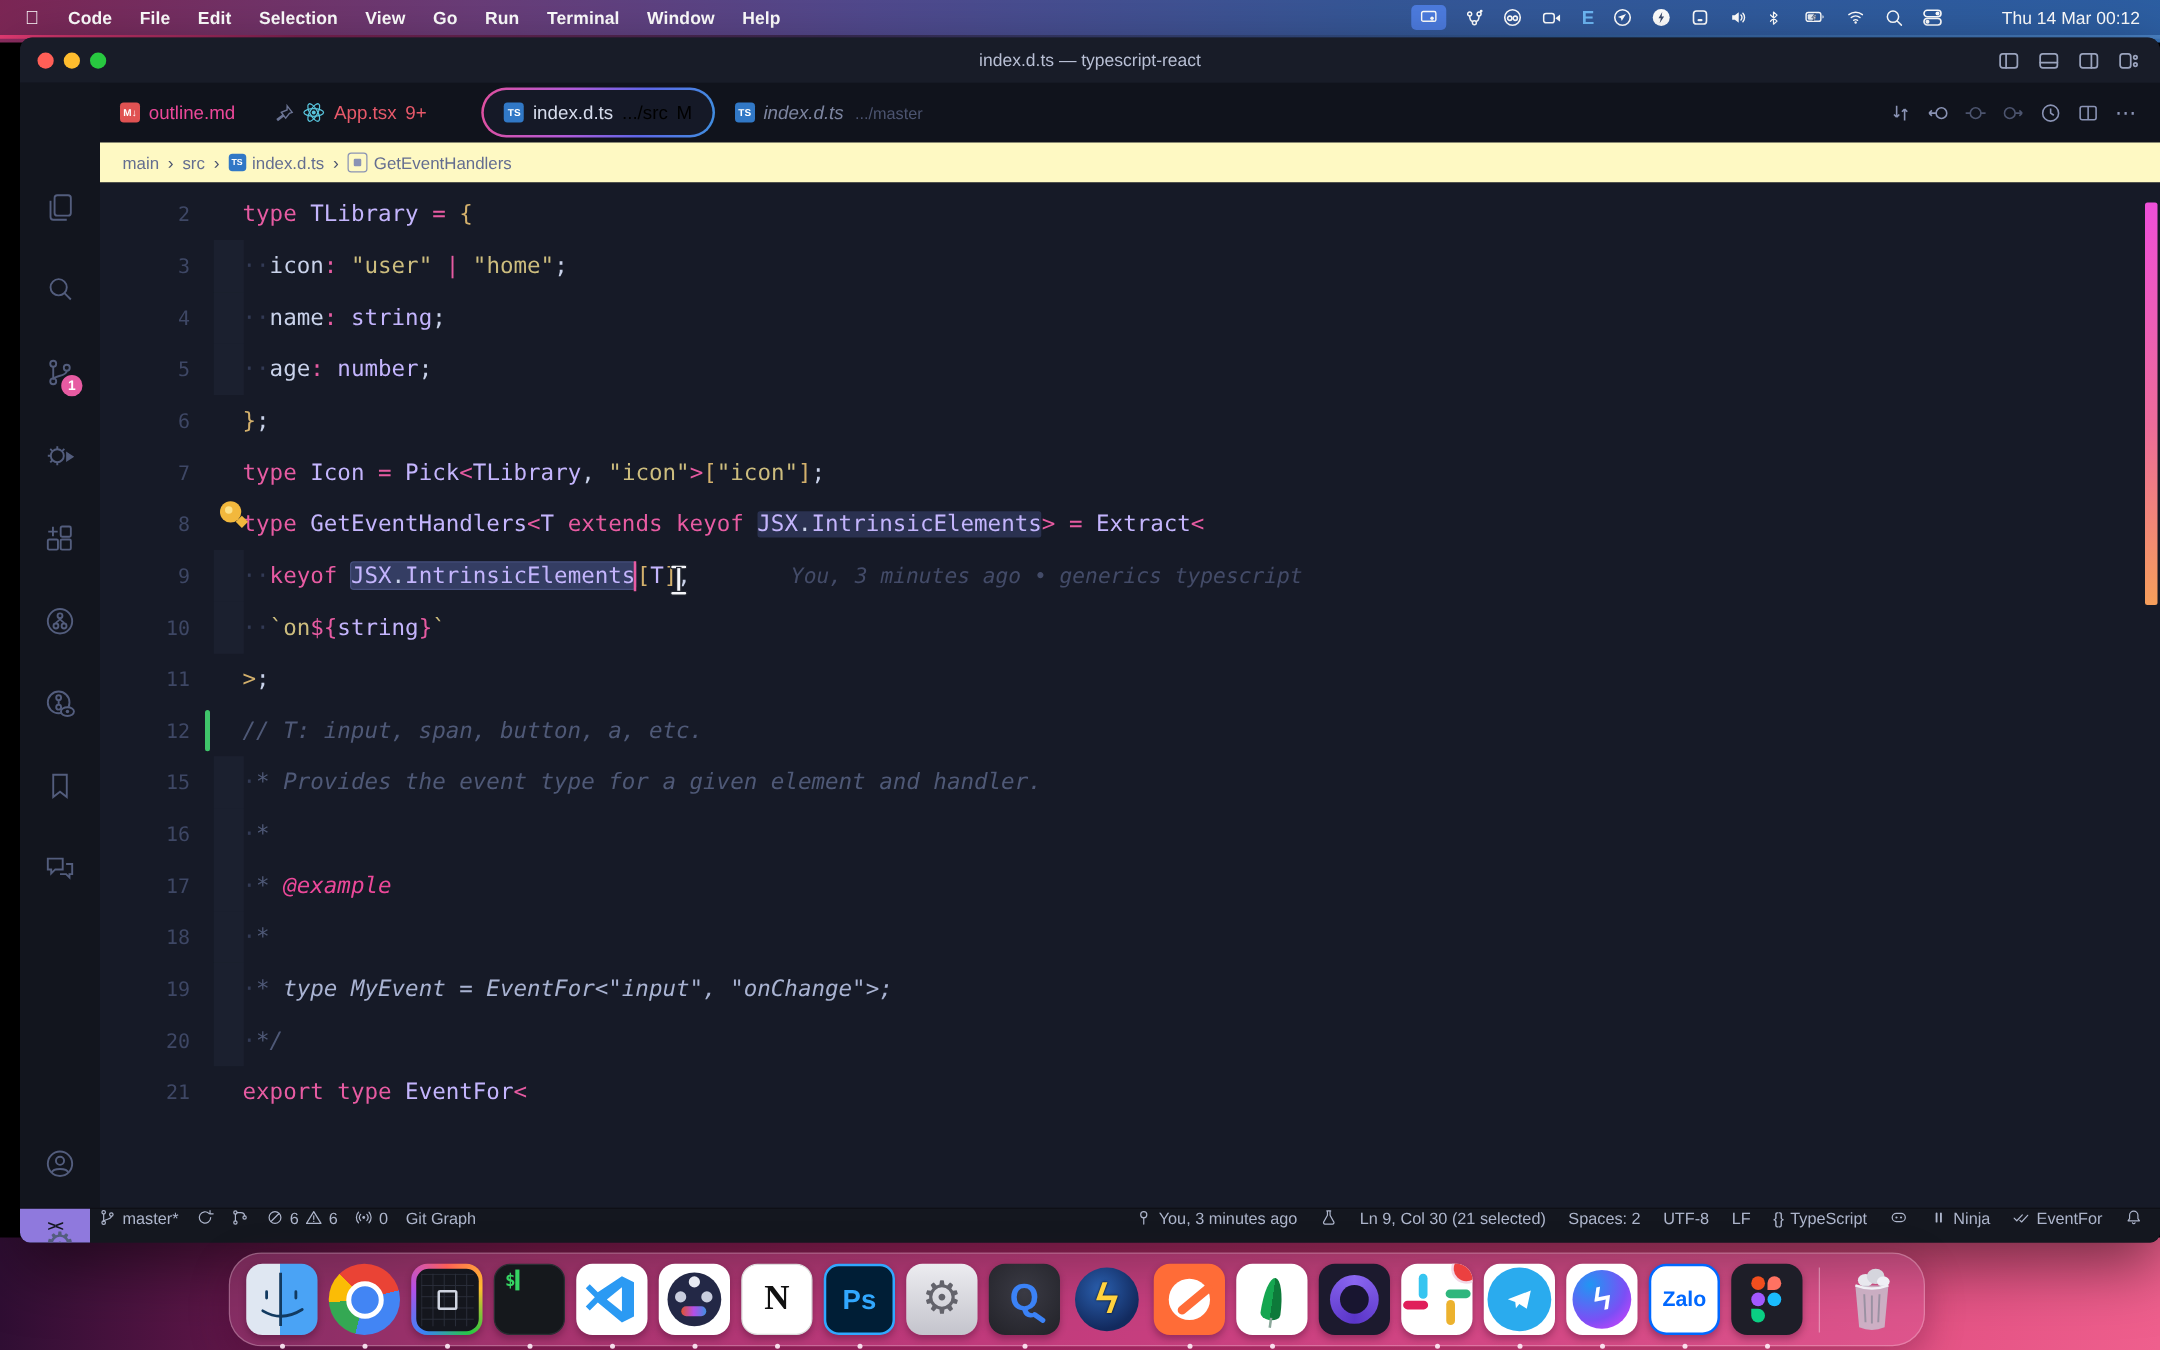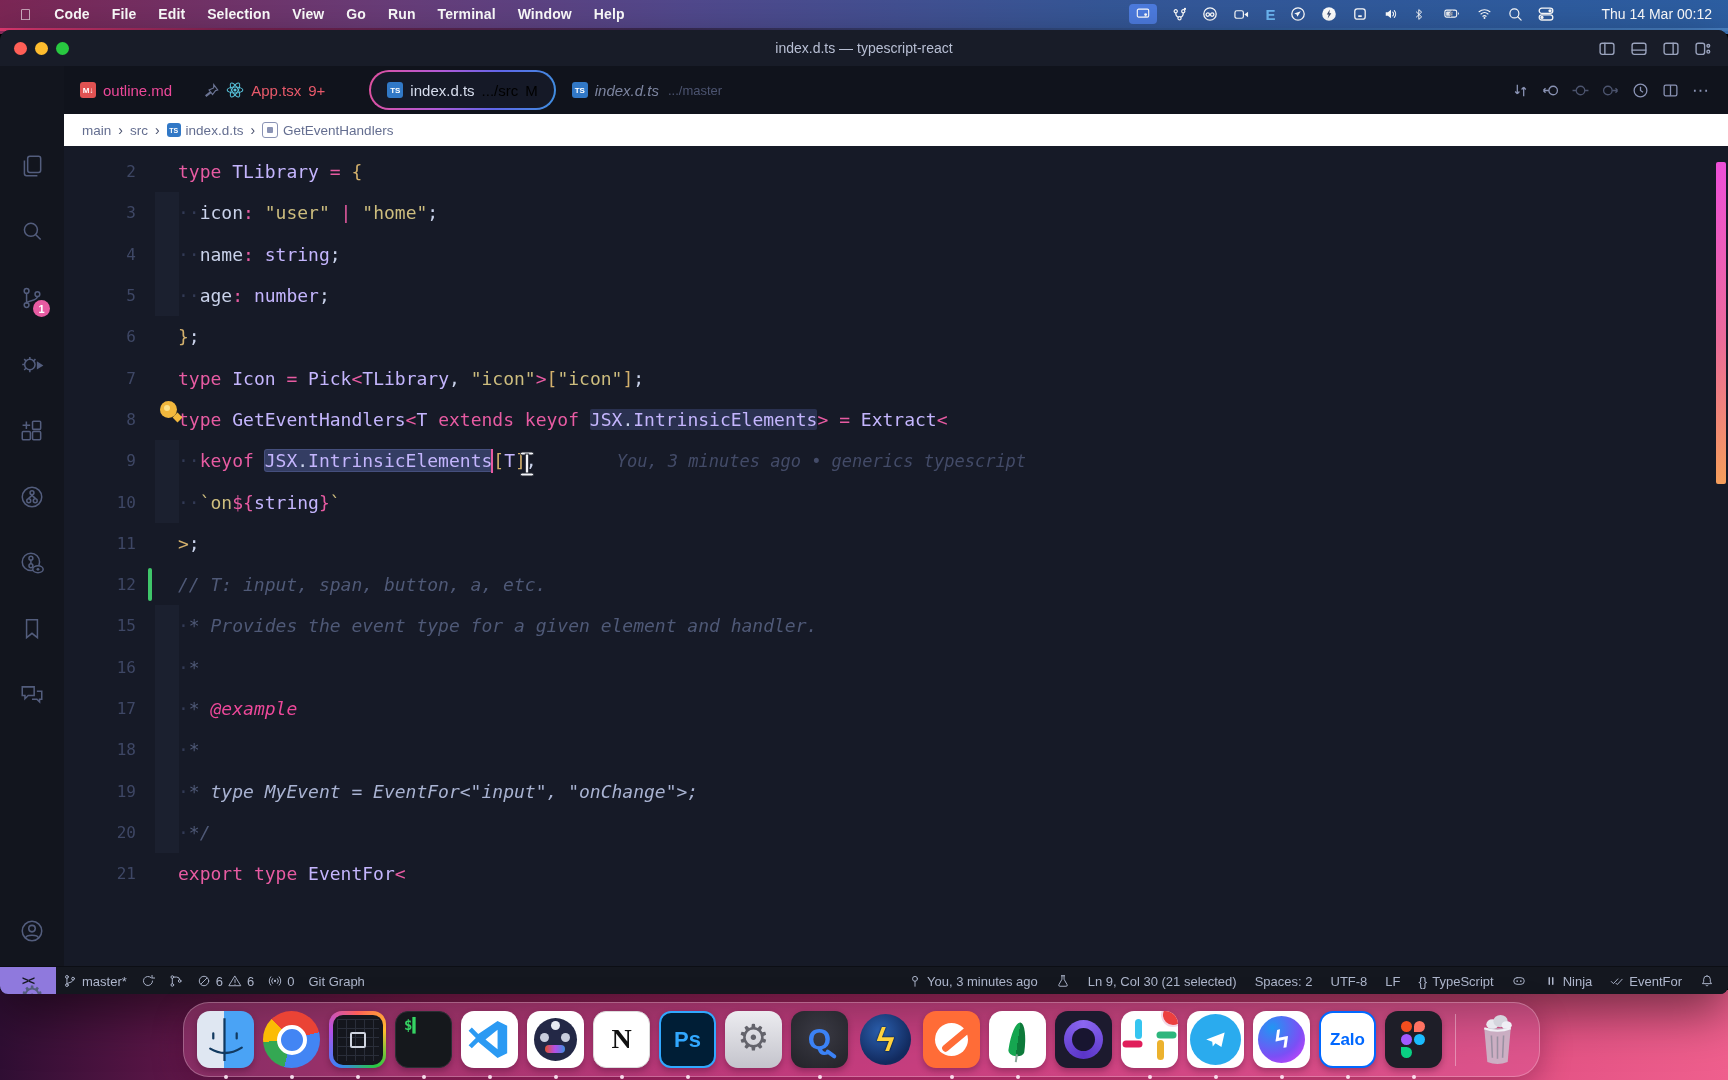--- a/index.html
+++ b/index.html
@@ -21,21 +21,21 @@
   .mb-item.bold{font-weight:700;}
   .mb-apple{font-size:15px;padding:0 10px;}
   .mb-right{margin-left:auto;display:flex;align-items:center;gap:15px;padding-right:16px;}
   .mb-right svg{display:block;}
   .mb-box{display:flex;align-items:center;justify-content:center;width:28px;height:20px;border-radius:4px;background:#4d7ce0;}
   .mb-clock{font-size:14px;font-weight:500;white-space:nowrap;margin-left:2px;}
   .mb-dot{width:7px;height:7px;border-radius:50%;background:#f5a25a;}
   .mb-siri{width:15px;height:15px;border-radius:50%;background:conic-gradient(#4da7f5,#b44fe8,#f257a0,#4dd17a,#4da7f5);}
   .mb-e{color:#6db8f5;font-weight:700;font-size:15px;}
   
-  .window{position:absolute;top:30px;left:0;right:0;height:964px;background:#161a27;
+  .window{position:absolute;top:30px;left:16px;right:0;height:964px;background:#161a27;
     border-radius:10px 10px 8px 8px;overflow:hidden;box-shadow:0 18px 50px rgba(0,0,0,.5);}
   .titlebar{position:relative;height:36px;background:#181c28;display:flex;align-items:center;}
   .traffic{display:flex;gap:8px;padding-left:14px;}
   .tl{width:13px;height:13px;border-radius:50%;}
   .tl.r{background:#ff5f57}.tl.y{background:#febc2e}.tl.g{background:#28c840}
   .mac-title{position:absolute;left:0;right:0;text-align:center;color:#b8bfd4;font-size:14px;pointer-events:none;}
   .tb-right{margin-left:auto;display:flex;gap:14px;padding-right:16px;color:#9aa3bd;}
   .tb-right svg{display:block;stroke:#9aa3bd;fill:none;stroke-width:1.3;}
   
   .main{display:flex;height:900px;}
@@ -63,21 +63,21 @@
     font-size:8px;font-weight:700;color:#fff;flex:none;}
   .fico.md{background:#e05252;font-size:8px;}
   .fico.ts{background:#3178c6;}
   .react-ico svg{display:block;}
   .tabbar-actions{margin-left:auto;display:flex;align-items:center;gap:13px;padding-right:18px;}
   .tabbar-actions .ea{color:#8a93b4;}
   .tabbar-actions svg{display:block;stroke:#8a93b4;fill:none;stroke-width:1.2;}
   .tabbar-actions .dim svg{stroke:#4c546e;}
   .ea-more{color:#8a93b4;font-size:17px;letter-spacing:1px;}
   
-  .breadcrumb{height:32px;background:#ffffff;display:flex;align-items:center;gap:7px;
+  .breadcrumb{height:32px;background:#fef9c3;display:flex;align-items:center;gap:7px;
     padding-left:18px;font-size:13.5px;color:#646e90;flex:none;}
   .bc-sep{color:#4a526e;font-size:14px;}
   .bc-item{display:flex;align-items:center;gap:5px;}
   .fico.small{width:14px;height:14px;font-size:7px;}
   .sym-ico{width:14px;height:14px;border:1.2px solid #8a93b4;border-radius:3px;position:relative;}
   .sym-ico::after{content:"";position:absolute;inset:4px;background:#8a93b4;border-radius:1px;}
   
   .editor{position:relative;flex:1;overflow:hidden;background:#161a27;
     font-family:"DejaVu Sans Mono",monospace;font-size:18px;}
   .lines{padding-top:5px;}
@@ -98,21 +98,21 @@
   .caret{display:inline-block;width:2px;height:24px;background:#e75ba2;margin:0 0 0 -1px;vertical-align:middle;}
   .blame{color:#434b68;font-style:italic;margin-left:80px;font-size:17px;}
   .scroll-thumb{position:absolute;right:2px;top:16px;width:10px;height:322px;border-radius:2px;
     background:linear-gradient(180deg,#ee4fd8 0%,#ec6b9a 55%,#f59e5b 100%);}
   .mouse{position:absolute;left:455px;top:305px;pointer-events:none;}
   
   .statusbar{height:28px;background:#14171f;border-top:1px solid #0c0e14;display:flex;align-items:center;
     color:#aeb6cc;font-size:13px;flex:none;}
   .sb-left{display:flex;align-items:center;height:100%;}
   .sb-right{margin-left:auto;display:flex;align-items:center;gap:18px;padding-right:14px;height:100%;}
-  .sb-item{display:flex;align-items:center;gap:5px;height:100%;white-space:nowrap;}
+  .sb-item{display:flex;gap:5px;height:100%;white-space:nowrap;}
   .sb-left .sb-item{padding:0 7px;}
   .sb-remote{background:#8f79dd;color:#14171f;font-weight:700;font-size:12px;width:42px;height:100%;
     display:flex;align-items:center;justify-content:center;letter-spacing:-1px;}
   .sb-item svg{display:block;stroke:#aeb6cc;fill:none;stroke-width:1.1;}
   
   .dock{position:absolute;left:183px;top:1002px;height:73px;display:flex;align-items:center;gap:9px;
     padding:0 13px;border-radius:26px;background:rgba(210,90,155,.34);
     border:1px solid rgba(255,255,255,.25);box-shadow:0 8px 30px rgba(60,5,40,.35);}
   .dock-item{position:relative;width:57px;height:57px;flex:none;}
   .tile{position:absolute;inset:0;border-radius:13px;overflow:hidden;box-shadow:0 3px 6px rgba(40,0,25,.3);}

